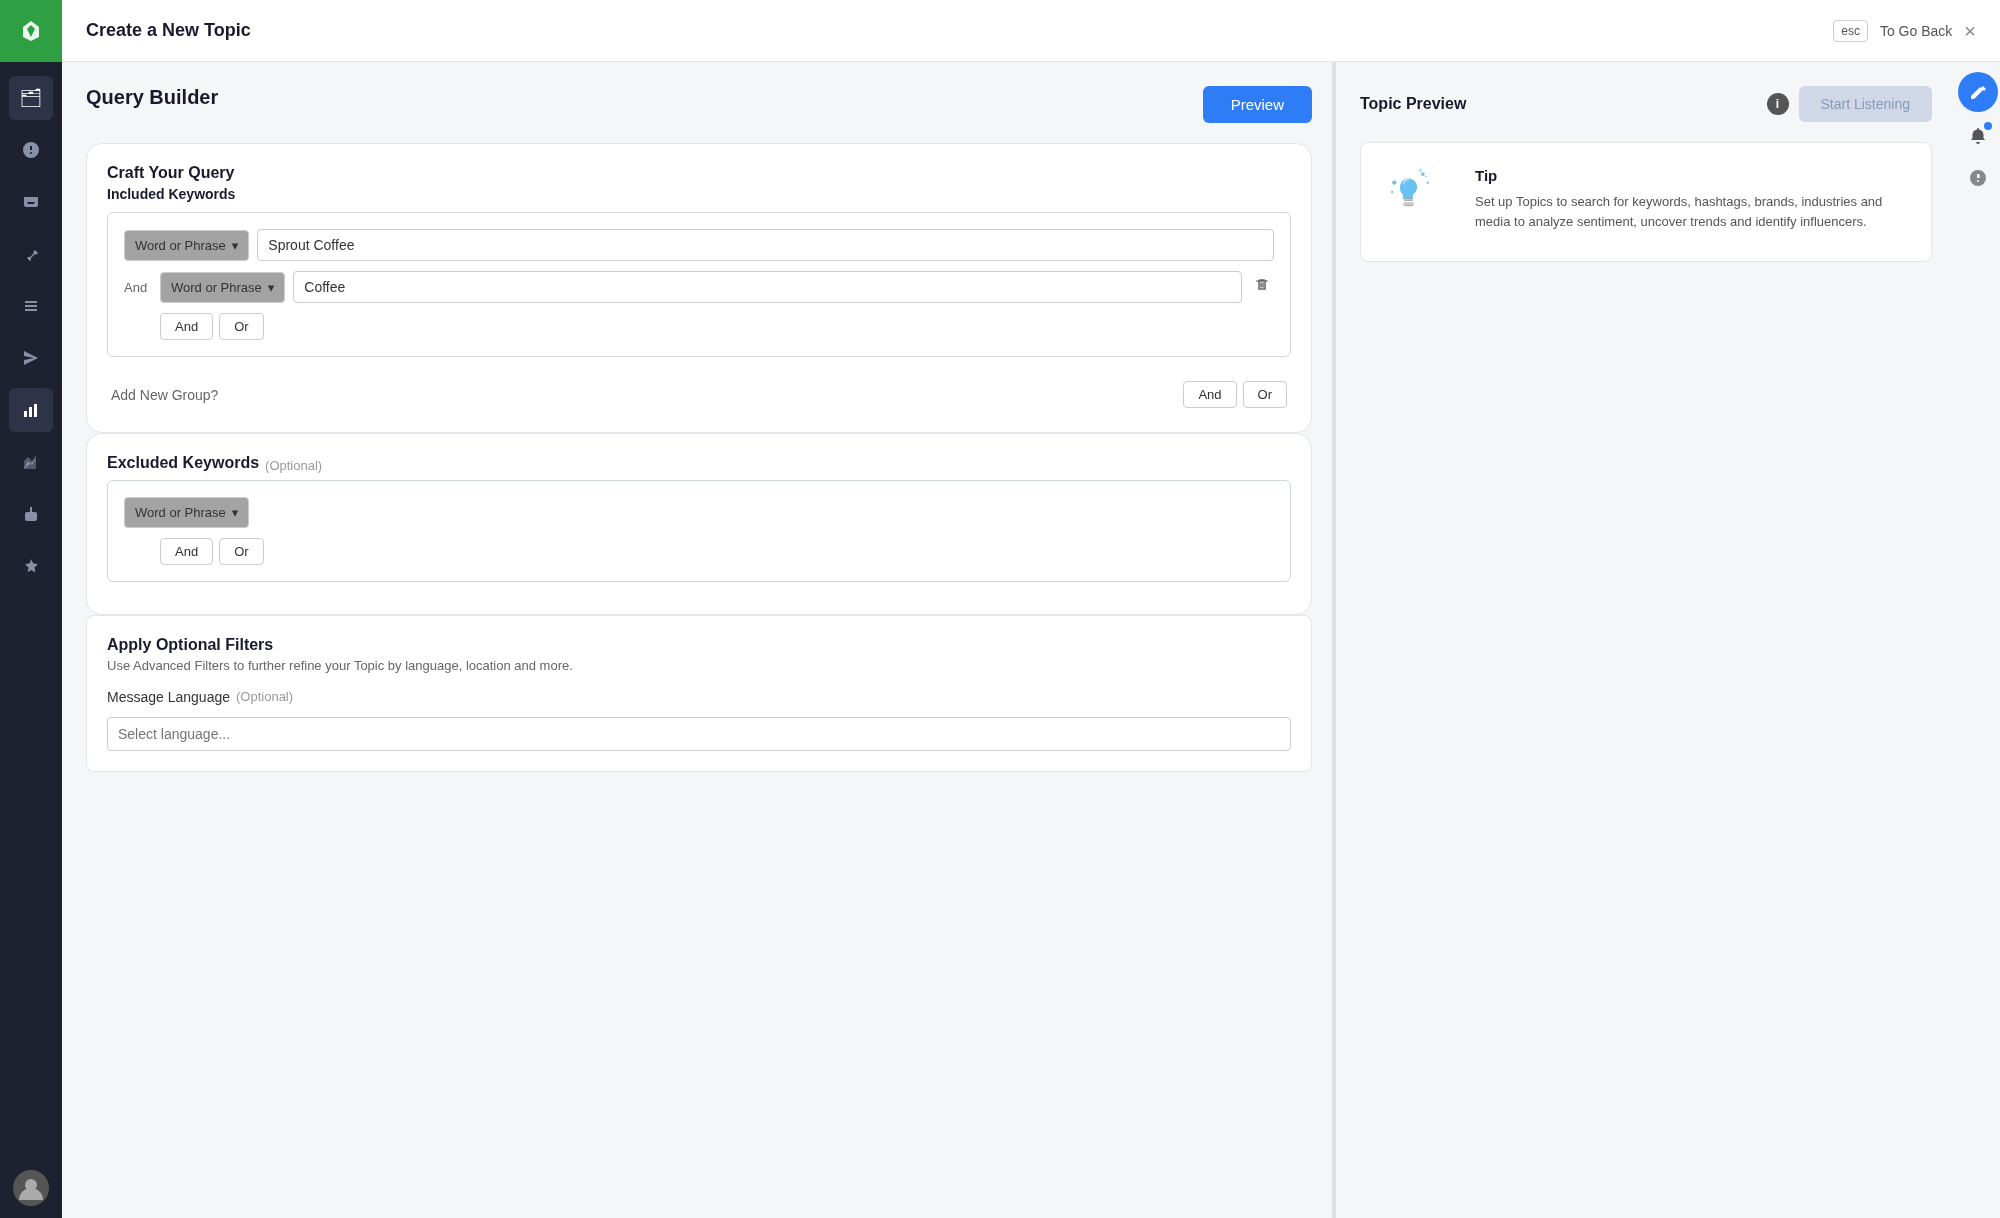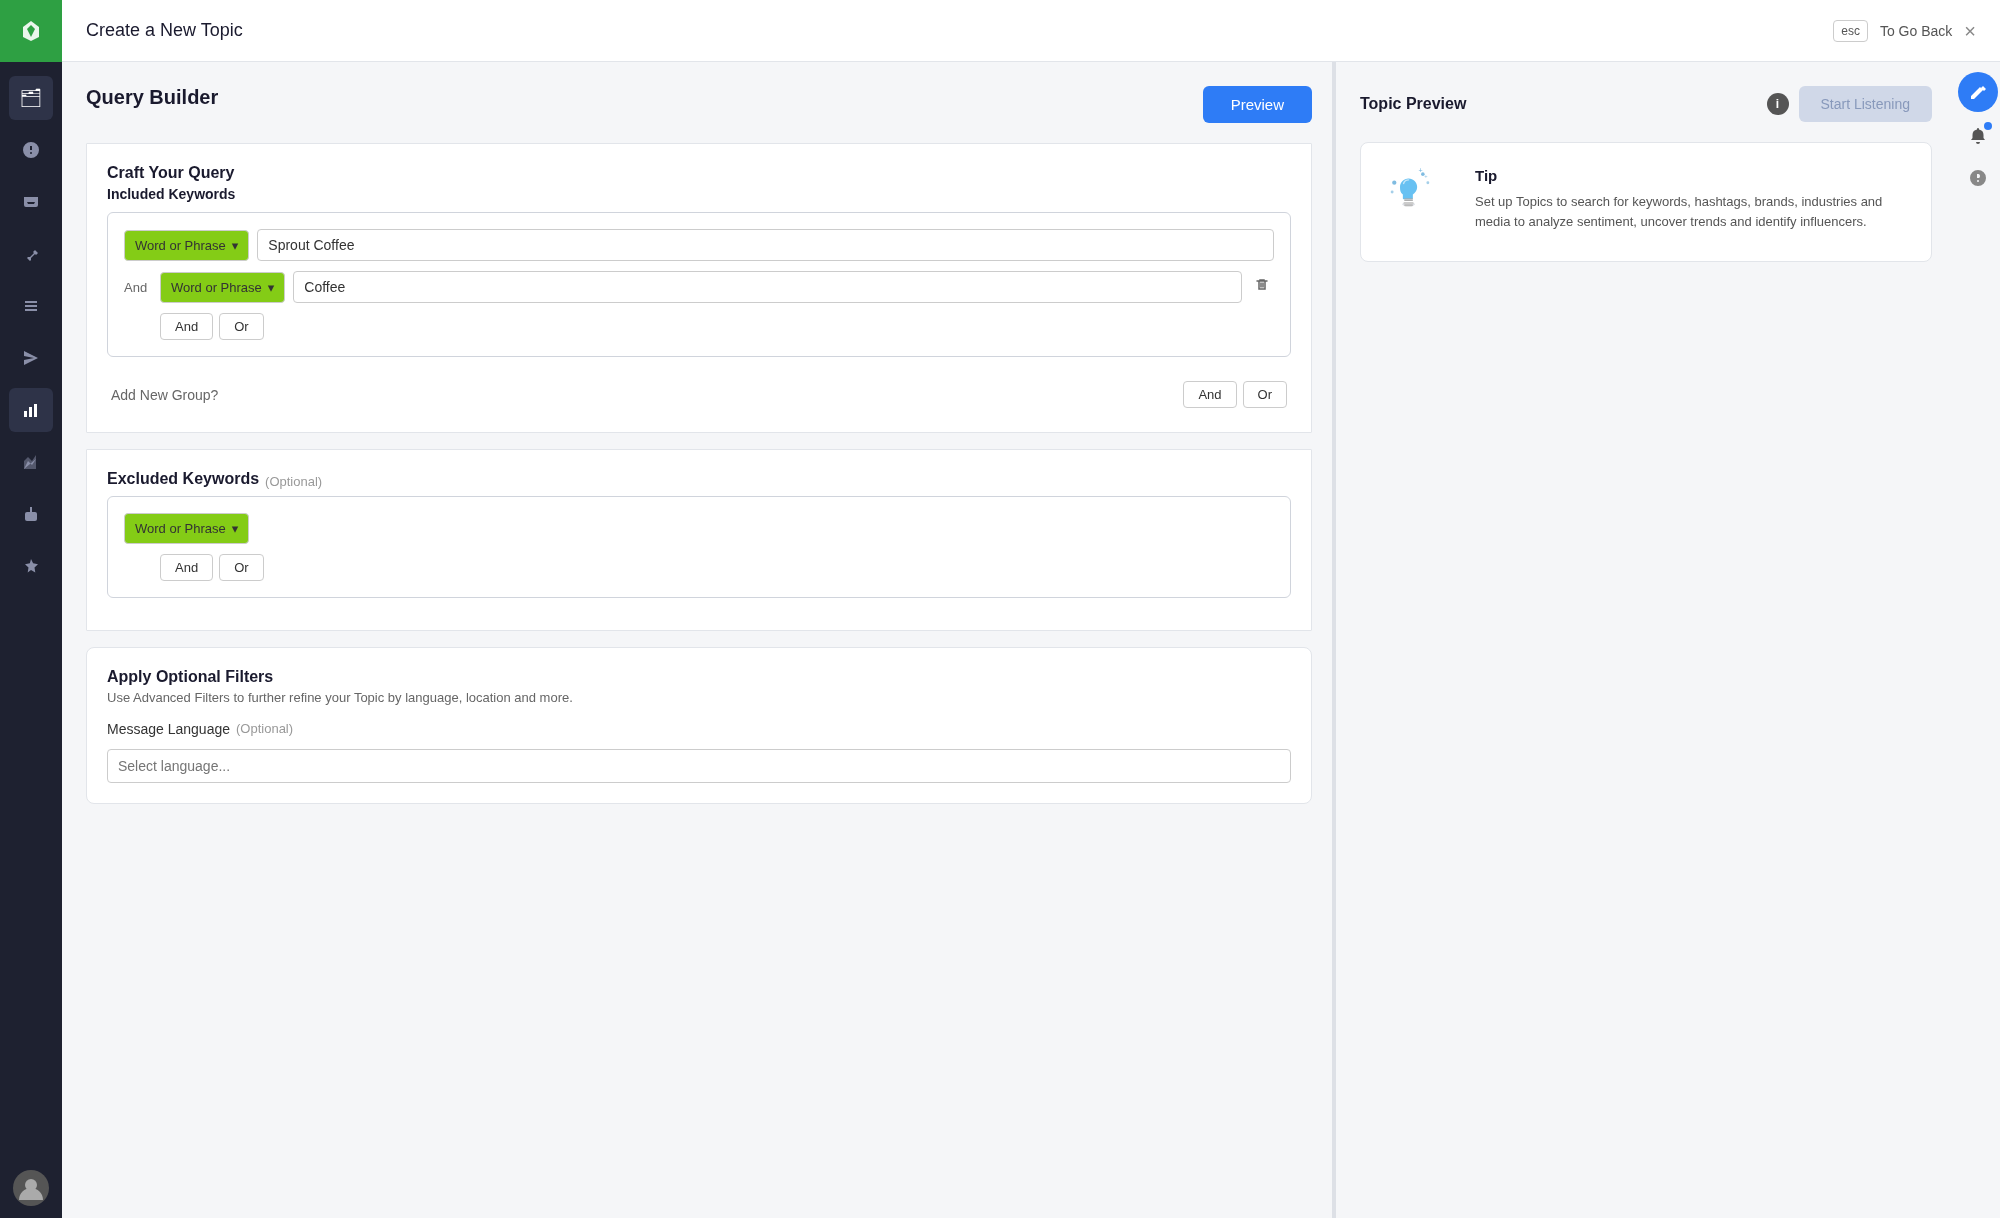--- a/index.html
+++ b/index.html
@@ -69,21 +69,21 @@
       border-bottom: 1px solid #e2e5ea;
       padding: 0 24px;
       height: 62px;
       display: flex;
       align-items: center;
       justify-content: space-between;
       flex-shrink: 0;
     }
     .topbar-title {
       font-size: 18px;
-      font-weight: 400;
+      font-weight: 700;
       color: #1a1a2e;
     }
     .topbar-right {
       display: flex;
       align-items: center;
       gap: 12px;
     }
     .esc-badge {
       border: 1px solid #ccc;
       border-radius: 4px;
@@ -138,23 +138,23 @@
       padding: 10px 28px;
       font-size: 15px;
       font-weight: 500;
       cursor: pointer;
     }
 
     
     .section-card {
       background: white;
       border: 1px solid #e2e5ea;
-      border-radius: 1px;
+      border-radius: 16px;
       padding: 20px;
-      margin-bottom: 16px;
+      margin-bottom: 0;
     }
     .section-title {
       font-size: 16px;
       font-weight: 600;
       color: #1a1a2e;
       margin-bottom: 4px;
     }
     .section-subtitle {
       font-size: 13px;
       color: #666;
@@ -182,21 +182,21 @@
       color: #666;
       width: 28px;
       flex-shrink: 0;
     }
     .keyword-type-select {
       border: 1px solid #ccc;
       border-radius: 4px;
       padding: 7px 10px;
       font-size: 13px;
       color: #333;
-      background: #84cc16;
+      background: #a3a3a3;
       cursor: pointer;
       display: flex;
       align-items: center;
       gap: 6px;
       flex-shrink: 0;
     }
     .keyword-input {
       flex: 1;
       border: 1px solid #ccc;
       border-radius: 4px;

